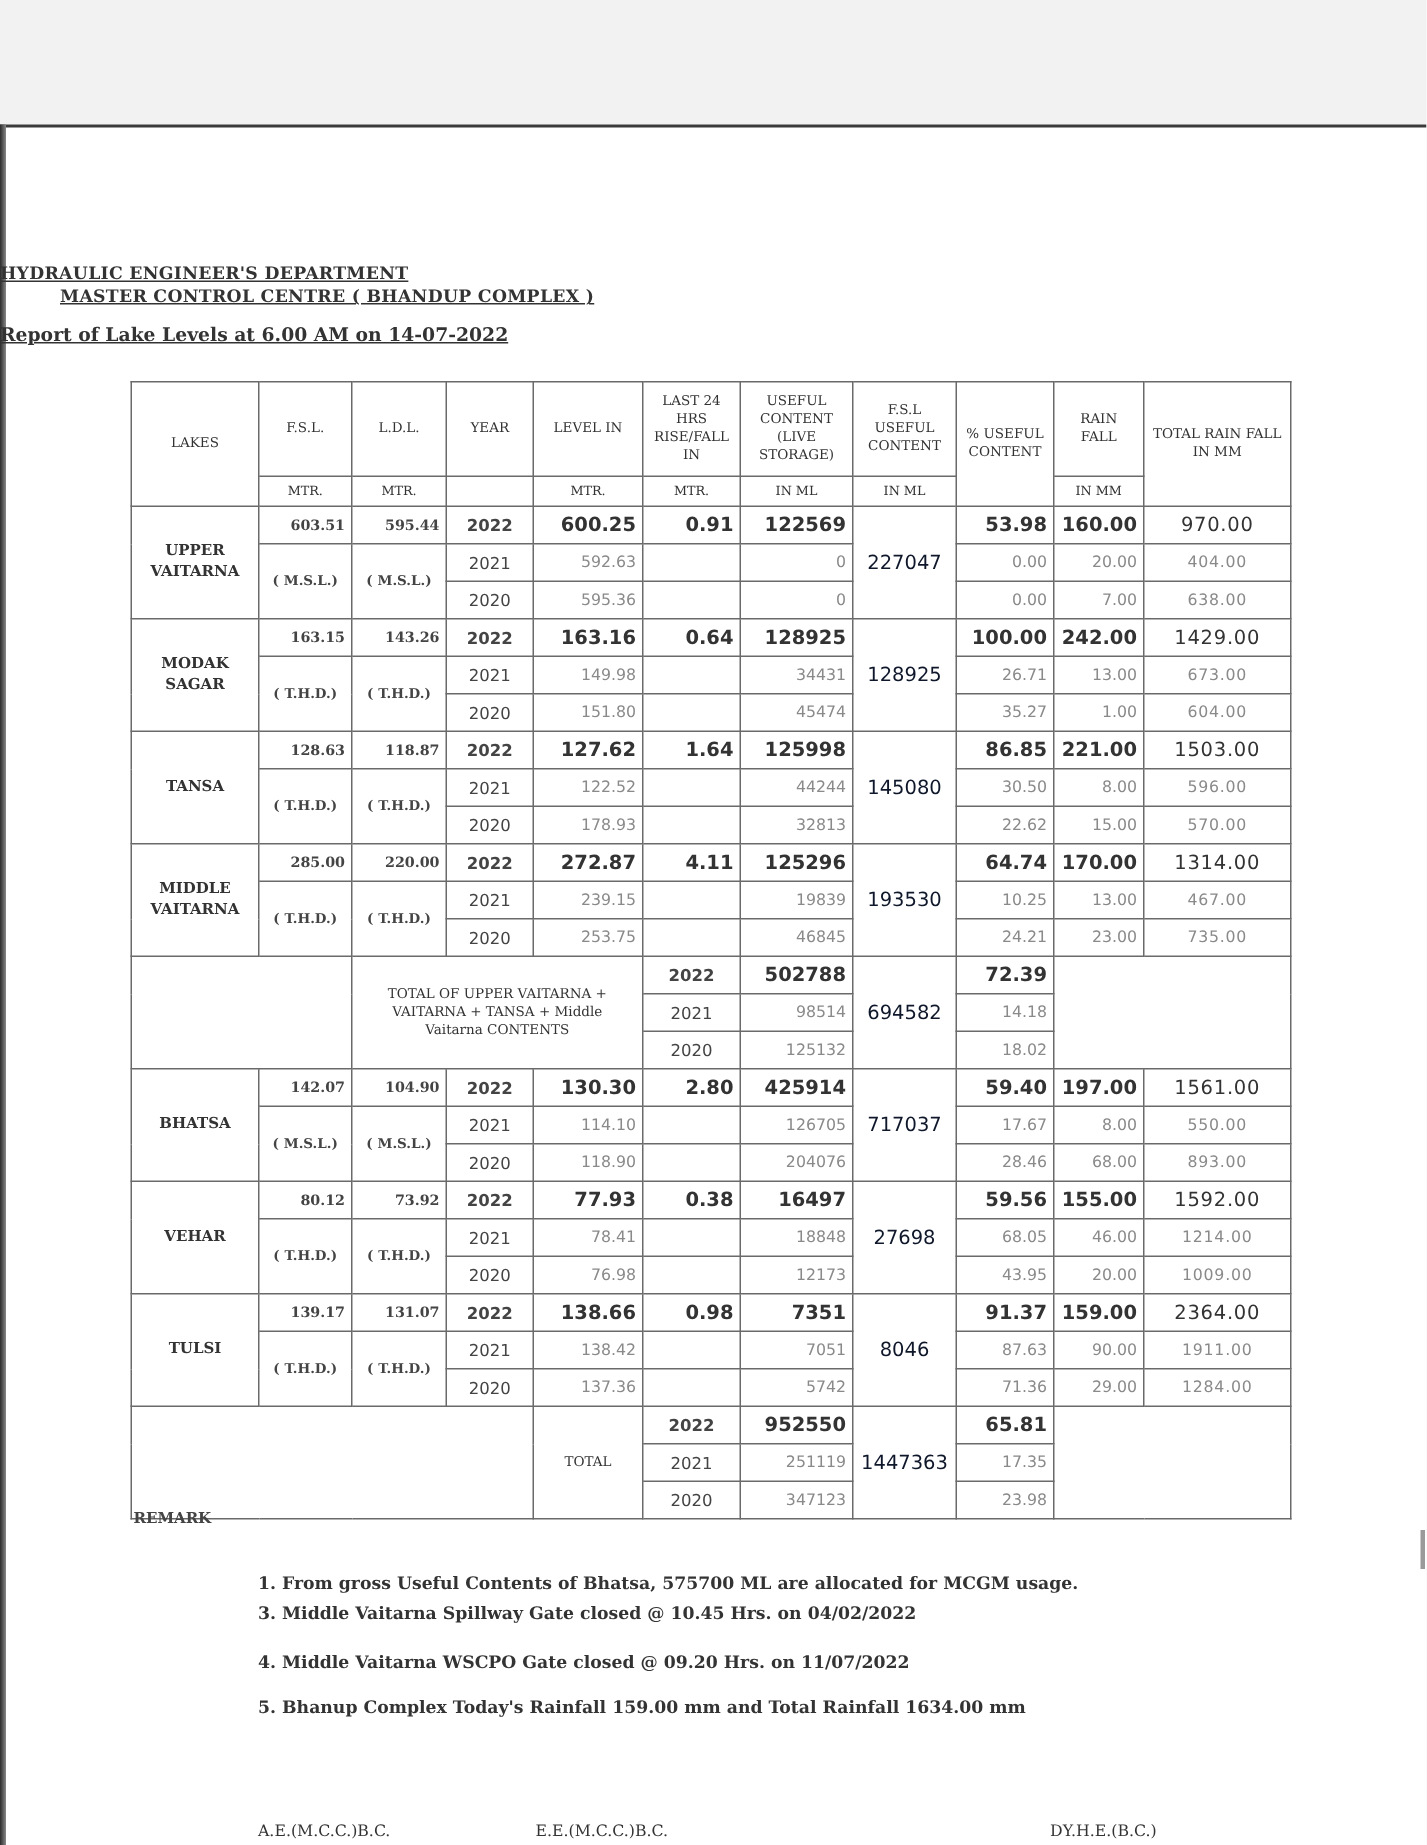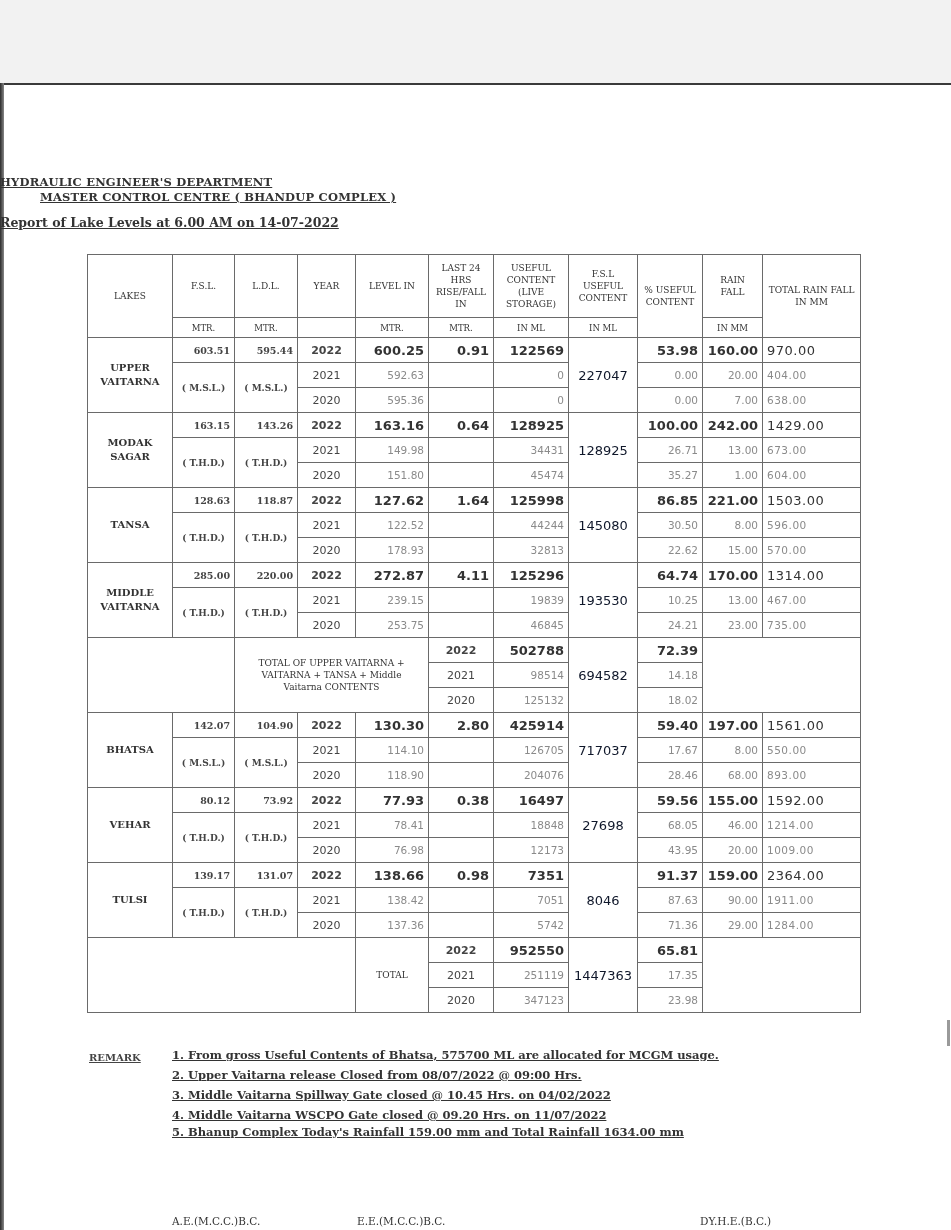--- a/index.html
+++ b/index.html
@@ -25,29 +25,29 @@
   .hd { font-size:9px; text-align:center; color:#333; line-height:12px; }
   .unit { font-size:8.5px; text-align:center; height:20px !important; color:#333; }
   .lake { font-weight:bold; text-align:center; font-size:10px; line-height:14px; color:#333; }
   .fsl { font-size:9.5px; text-align:right; font-weight:bold; color:#444; }
   .sub { font-size:9px; text-align:center; font-weight:bold; color:#444; }
   .yr { font-family:"DejaVu Sans","Liberation Sans",sans-serif; text-align:center; font-size:11px; color:#444; }
   .yr.b { font-weight:bold; }
   .big { font-family:"DejaVu Sans","Liberation Sans",sans-serif; font-weight:bold; font-size:13px; text-align:right; color:#333; }
   .sm { font-family:"DejaVu Sans","Liberation Sans",sans-serif; font-size:10.5px; text-align:right; color:#8a8a8a; }
   .fslc { font-family:"DejaVu Sans","Liberation Sans",sans-serif; font-weight:normal; font-size:13px; text-align:center; color:#0f172a; }
-  .trf { font-family:"DejaVu Sans","Liberation Sans",sans-serif; font-size:13px; text-align:left; color:#333; letter-spacing:0.5px; }
+  .trf { font-family:"DejaVu Sans","Liberation Sans",sans-serif; font-size:13px; text-align:center; color:#333; letter-spacing:0.5px; }
   .trf.smt { font-size:10.5px; color:#8a8a8a; }
   .totlbl { font-size:9px; text-align:center; line-height:12px; color:#333; }
 
-  .remark-lbl { position:absolute; left:89px; top:1052px; font-size:10px; font-weight:bold;
-                text-decoration:underline; color:#444; }
+  .remark-lbl { position:absolute; left:89px; top:1007px; font-size:10px; font-weight:bold;
+                color:#444; }
   .remarks { position:absolute; left:172px; top:1047px; font-size:11.5px; font-weight:bold; color:#333; }
-  .remarks div { height:20px; line-height:16px;text-decoration:underline; }
-  .remarks div.t { height:17px; }
+  .remarks div { height:20px; line-height:16px; }
+  .remarks div.t { height:17px;margin-top:13px; }
   .sig { position:absolute; top:1215px; font-size:10.5px; color:#333; }
 </style>
 </head>
 <body>
 
 <div class="page"></div>
 <div class="page-edge"></div>
 <div class="right-mark"></div>
 
 <div class="hdr hdr1">HYDRAULIC ENGINEER'S DEPARTMENT</div>
@@ -360,21 +360,20 @@
         <td class="yr">2020</td>
         <td class="sm">347123</td>
         <td class="sm">23.98</td>
       </tr>
     </tbody>
 </table>
 
 <div class="remark-lbl">REMARK</div>
 <div class="remarks">
   <div>1. From gross Useful Contents of Bhatsa, 575700 ML  are allocated for MCGM usage.</div>
-  <div>2. Upper Vaitarna release Closed  from 08/07/2022 @ 09:00 Hrs.</div>
   <div>3. Middle Vaitarna Spillway Gate closed  @ 10.45 Hrs. on 04/02/2022</div>
   <div class="t">4. Middle Vaitarna WSCPO Gate closed  @ 09.20 Hrs. on 11/07/2022</div>
   <div class="t">5. Bhanup Complex  Today's Rainfall  159.00 mm and Total Rainfall  1634.00 mm</div>
 </div>
 
 <div class="sig" style="left:172px">A.E.(M.C.C.)B.C.</div>
 <div class="sig" style="left:357px">E.E.(M.C.C.)B.C.</div>
 <div class="sig" style="left:700px">DY.H.E.(B.C.)</div>
 
 </body></html>

